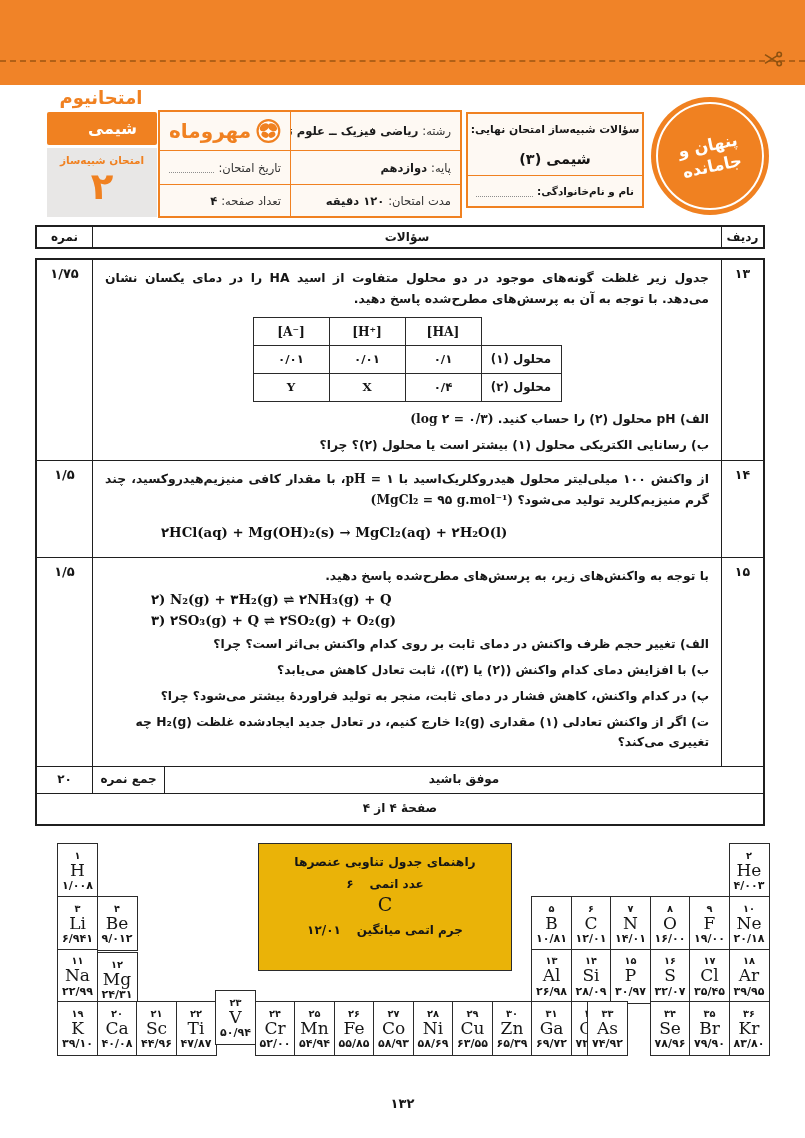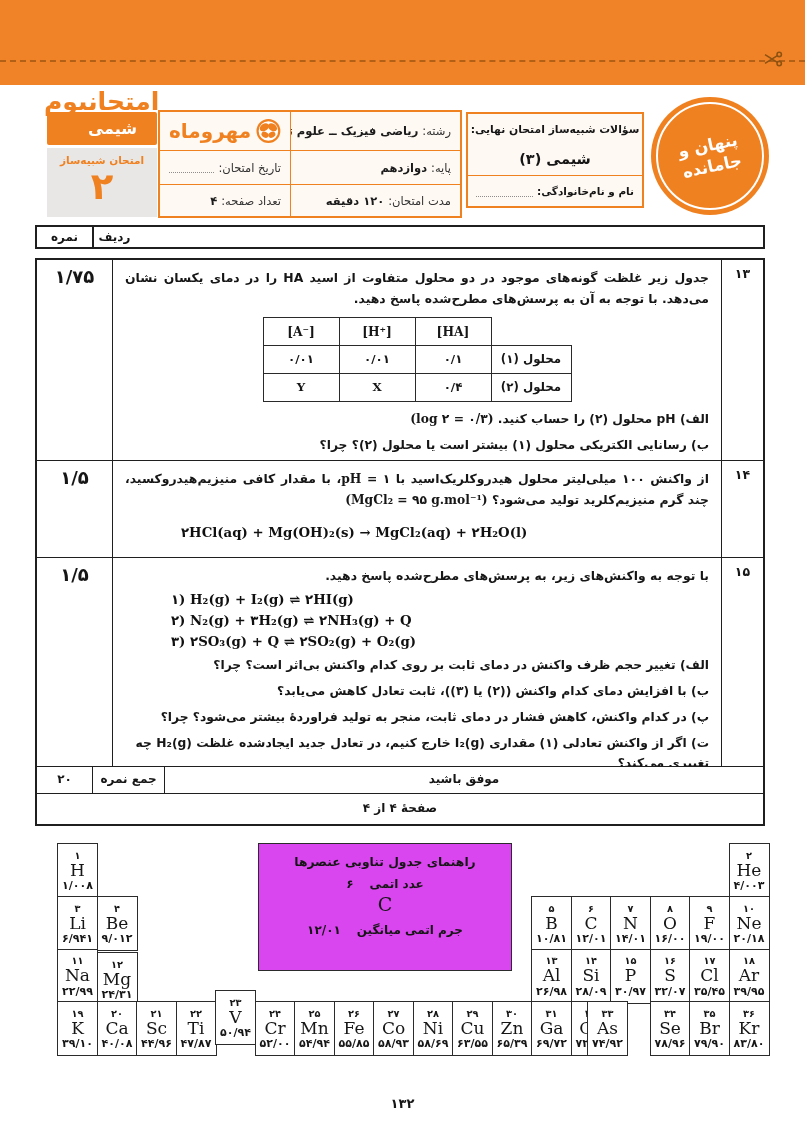--- a/index.html
+++ b/index.html
@@ -10,21 +10,21 @@
   body{background:#fff; font-family:"DejaVu Sans",sans-serif; color:var(--ink);}
   .page{position:relative; width:805px; height:1138px; background:#fff; overflow:hidden; margin:0 auto;}
 
   
   .topbar{position:absolute; left:0; top:0; width:805px; height:85px; background:var(--bar);}
   .cutline{position:absolute; left:0; right:0; top:60px; border-top:2px dashed rgba(140,74,12,.62);}
   .scissors{position:absolute; right:22px; top:51px; width:20px; height:16px;}
 
   
   .brand-logo{position:absolute; left:44px; top:87px; width:114px; text-align:center;
-    color:var(--orange); font-weight:800; font-size:25px; letter-spacing:.5px;}
+    color:var(--orange); font-weight:800; font-size:18px; letter-spacing:.5px;}
   .subject-badge{position:absolute; left:47px; top:112px; width:110px; height:33px; background:var(--orange);
     color:#fff; font-weight:800; font-size:16px; text-align:center; line-height:33px; border-radius:2px; direction:rtl;padding-left:21px;}
   .sim-box{position:absolute; left:47px; top:148px; width:110px; height:69px; background:var(--gray);
     text-align:center; padding-top:6px; direction:rtl;}
   .sim-box .t{font-size:10.5px; font-weight:700; color:var(--orange);}
   .sim-box .n{font-size:37px; font-weight:800; color:var(--orange); line-height:1.15;}
 
   
   .info-table{position:absolute; left:158px; top:110px; width:304px; height:108px; background:var(--cream);
     border:2px solid var(--orange); direction:rtl; display:grid;
@@ -57,22 +57,22 @@
   
   .q-header{position:absolute; left:35px; top:225px; width:730px; height:24px; border:2px solid var(--line);
     display:flex; font-size:12px; font-weight:700; text-align:center; background:#fff;}
   .q-header .h-score{width:56px; border-right:1.8px solid var(--line); line-height:20px;}
   .q-header .h-q{flex:1; line-height:20px;}
   .q-header .h-row{width:42px; border-left:1.8px solid var(--line); line-height:20px;}
 
   .q-body{position:absolute; left:35px; top:258px; width:730px; border:2px solid var(--line); background:#fff;}
   .q-row{display:flex; overflow:hidden;}
   .q-row + .q-row, .totals-row, .pagefoot-row{border-top:1.8px solid var(--line);}
-  .q-row .score{width:76px; flex:none; border-right:1.8px solid var(--line); text-align:center;
-    padding-top:6px; font-weight:700; font-size:18px; direction:rtl;}
+  .q-row .score{width:56px; flex:none; border-right:1.8px solid var(--line); text-align:center;
+    padding-top:6px; font-weight:700; font-size:13px; direction:rtl;}
   .q-row .qnum{width:42px; flex:none; border-left:1.8px solid var(--line); text-align:center;
     padding-top:6px; font-weight:700; font-size:12.5px;}
   .q-row .content{flex:1; padding:5px 12px 3px 12px; overflow:hidden;}
   .q-body > .q-row:nth-child(1){height:200px;}
   .q-body > .q-row:nth-child(2){height:97px;}
   .q-body > .q-row:nth-child(3){height:209px;}
 
   .intro{direction:rtl; text-align:justify; font-size:12.4px; font-weight:700; line-height:1.72; margin:2px 0 3px;}
   .part{direction:rtl; text-align:right; font-size:12.3px; font-weight:700; line-height:1.55; margin-top:7px;}
   .seg-ltr{direction:ltr; unicode-bidi:isolate; font-family:"DejaVu Serif","DejaVu Sans",serif; font-weight:700; font-size:12.3px;}
@@ -96,21 +96,21 @@
   .pagefoot-row{height:31px; text-align:center; line-height:29px; font-size:12px; font-weight:700; direction:rtl;}
 
   
   .periodic{position:absolute; left:57px; top:843px; width:712px; height:214px;}
   .el{position:absolute; width:41px; height:55px; border:1.6px solid #2b2b2b; background:#fff;
     display:flex; flex-direction:column; align-items:center; justify-content:center; line-height:1.02; padding-top:1px;}
   .el .n{font-size:9.8px; font-weight:700;}
   .el .s{font-family:"DejaVu Serif","DejaVu Sans",serif; font-size:17px; margin:1px 0;}
   .el .m{font-size:11px; font-weight:700;}
   .legend{position:absolute; left:201px; top:0; width:254px; height:128px; border:1.8px solid #2b2b2b;
-    background:#d946ef; text-align:center; direction:rtl;}
+    background:#eab308; text-align:center; direction:rtl;}
   .legend .lt{margin-top:11px; font-size:12.3px; font-weight:800;}
   .legend .lrow{margin-top:8px; display:flex; direction:ltr; justify-content:center; gap:16px;
     font-size:12px; font-weight:700; align-items:baseline;}
   .legend .lsym{font-family:"DejaVu Serif","DejaVu Sans",serif; font-size:19px; font-weight:400; margin-top:2px;}
 
   .page-number{position:absolute; left:0; right:0; top:1096px; text-align:center;
     font-size:13px; font-weight:700; direction:rtl;}
 </style>
 </head>
 <body>
@@ -183,20 +183,21 @@
 
   <div class="stamp">
     <div class="stamp-text">
       <div>پنهان و</div>
       <div>جامانده</div>
     </div>
   </div>
 
   <div class="q-header">
     <div class="h-score">نمره</div>
+    <div class="h-q">سؤالات</div>
     <div class="h-row">ردیف</div>
   </div>
 
   <div class="q-body">
     <div class="q-row">
         <div class="cell score">۱/۷۵</div>
         <div class="cell content">
           <p class="intro" dir="rtl"><span class="seg-rtl" dir="rtl">جدول زیر غلظت گونه‌های موجود در دو محلول متفاوت از اسید HA را در دمای یکسان نشان می‌دهد. با توجه به آن به پرسش‌های مطرح‌شده پاسخ دهید.</span></p>
           <table class="conc-table" dir="rtl">
             <tbody>
@@ -230,21 +231,20 @@
         <div class="cell content">
           <p class="intro" dir="rtl"><span class="seg-rtl" dir="rtl">از واکنش ۱۰۰ میلی‌لیتر محلول هیدروکلریک‌اسید با </span><span class="seg-ltr" dir="ltr">pH = ۱</span><span class="seg-rtl" dir="rtl">، با مقدار کافی منیزیم‌هیدروکسید، چند گرم منیزیم‌کلرید تولید می‌شود؟ </span><span class="seg-ltr" dir="ltr">(MgCl₂ = ۹۵ g.mol⁻¹)</span></p>
           <p class="equation" dir="ltr">۲HCl(aq) + Mg(OH)₂(s) → MgCl₂(aq) + ۲H₂O(l)</p>
         </div>
         <div class="cell qnum">۱۴</div>
       </div>
       <div class="q-row">
         <div class="cell score">۱/۵</div>
         <div class="cell content">
           <p class="intro" dir="rtl"><span class="seg-rtl" dir="rtl">با توجه به واکنش‌های زیر، به پرسش‌های مطرح‌شده پاسخ دهید.</span></p>
-          <p class="equation" dir="ltr">۱) H₂(g) + I₂(g) ⇌ ۲HI(g)</p>
           <p class="equation" dir="ltr">۲) N₂(g) + ۳H₂(g) ⇌ ۲NH₃(g) + Q</p>
           <p class="equation" dir="ltr">۳) ۲SO₃(g) + Q ⇌ ۲SO₂(g) + O₂(g)</p>
           <p class="part" dir="rtl"><span class="seg-rtl" dir="rtl">الف) تغییر حجم ظرف واکنش در دمای ثابت بر روی کدام واکنش بی‌اثر است؟ چرا؟</span></p>
           <p class="part" dir="rtl"><span class="seg-rtl" dir="rtl">ب) با افزایش دمای کدام واکنش ((۲) یا (۳))، ثابت تعادل کاهش می‌یابد؟</span></p>
           <p class="part" dir="rtl"><span class="seg-rtl" dir="rtl">پ) در کدام واکنش، کاهش فشار در دمای ثابت، منجر به تولید فراوردهٔ بیشتر می‌شود؟ چرا؟</span></p>
           <p class="part" dir="rtl"><span class="seg-rtl" dir="rtl">ت) اگر از واکنش تعادلی (۱) مقداری I₂(g) خارج کنیم، در تعادل جدید ایجادشده غلظت H₂(g) چه تغییری می‌کند؟</span></p>
         </div>
         <div class="cell qnum">۱۵</div>
       </div>
       <div class="totals-row">

